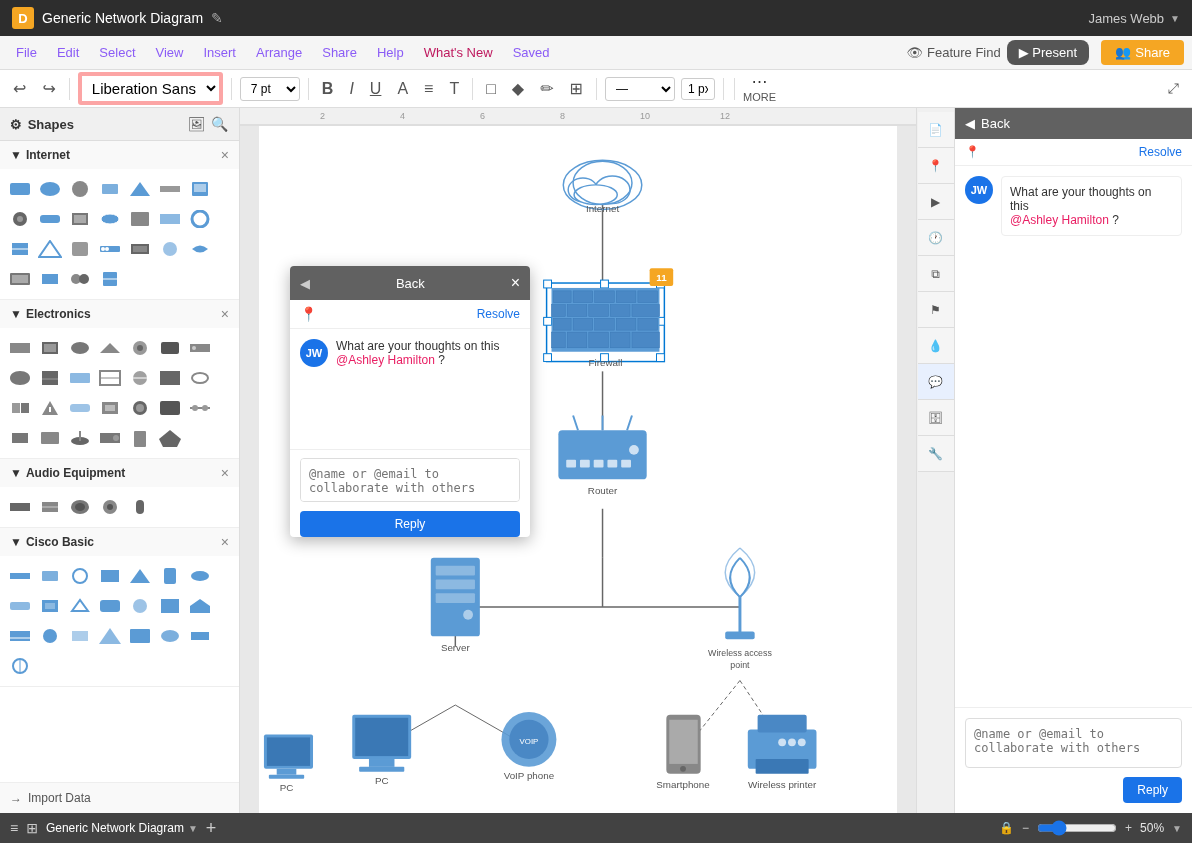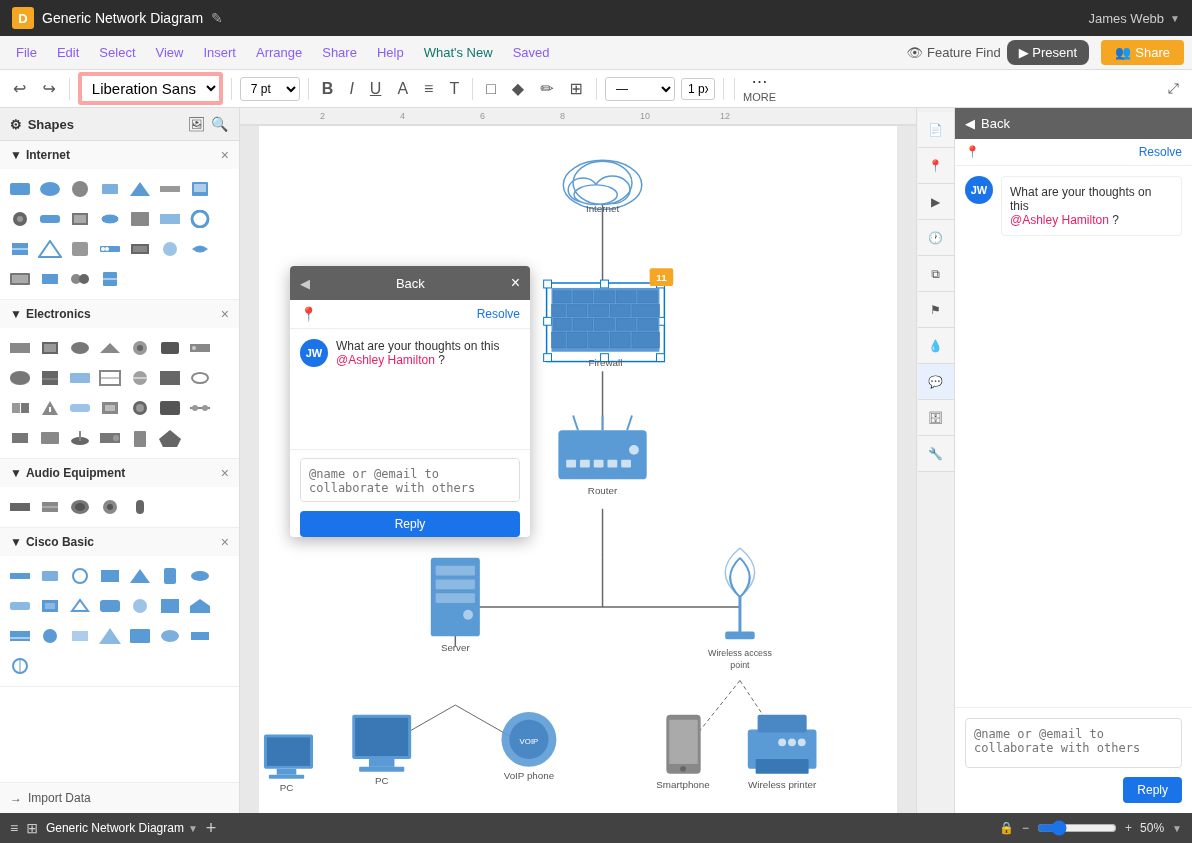--- a/index.html
+++ b/index.html
@@ -16,21 +16,21 @@
     #edit-icon { color: #aaa; font-size: 14px; cursor: pointer; }
     #user-area { display: flex; align-items: center; gap: 6px; color: #ccc; font-size: 13px; }
     .chevron { font-size: 10px; color: #aaa; }
 
     
     #menu-bar {
       display: flex; align-items: center; background: #f5f5f5; height: 34px; padding: 0 8px;
       border-bottom: 1px solid #ddd; gap: 4px;
     }
     .menu-item { padding: 4px 8px; font-size: 13px; color: #8b5cf6; cursor: pointer; border-radius: 3px; }
-    .menu-item.whats-new { color: #0f766e; }
+    .menu-item.whats-new { color: #be185d; }
     #present-btn {
       margin-left: auto; background: #555; color: #fff; border: none; padding: 5px 12px;
       border-radius: 8px; cursor: pointer; font-size: 13px; display: flex; align-items: center; gap: 4px;
     }
     #share-btn {
       background: #f5a623; color: #fff; border: none; padding: 5px 14px;
       border-radius: 4px; cursor: pointer; font-size: 13px; display: flex; align-items: center; gap: 4px; margin-left: 6px;
     }
     #feature-find { display: flex; align-items: center; gap: 4px; font-size: 13px; color: #555; margin-left: 8px; cursor: pointer; }
 

